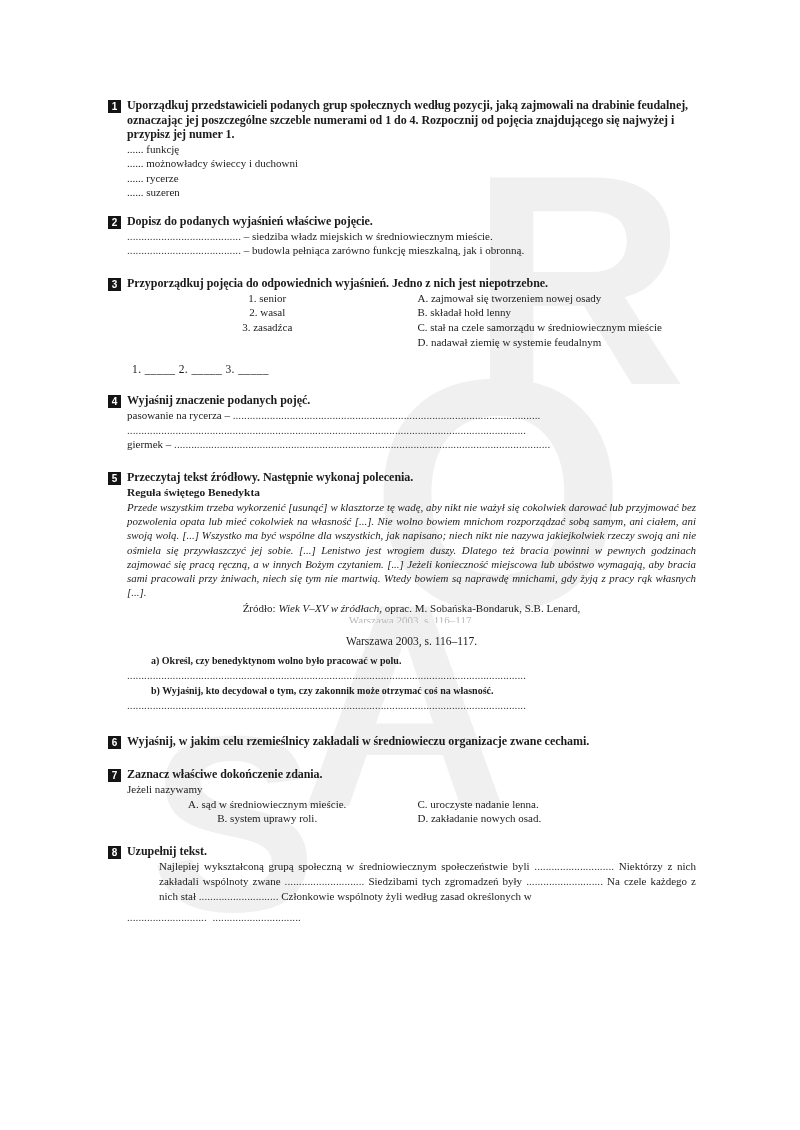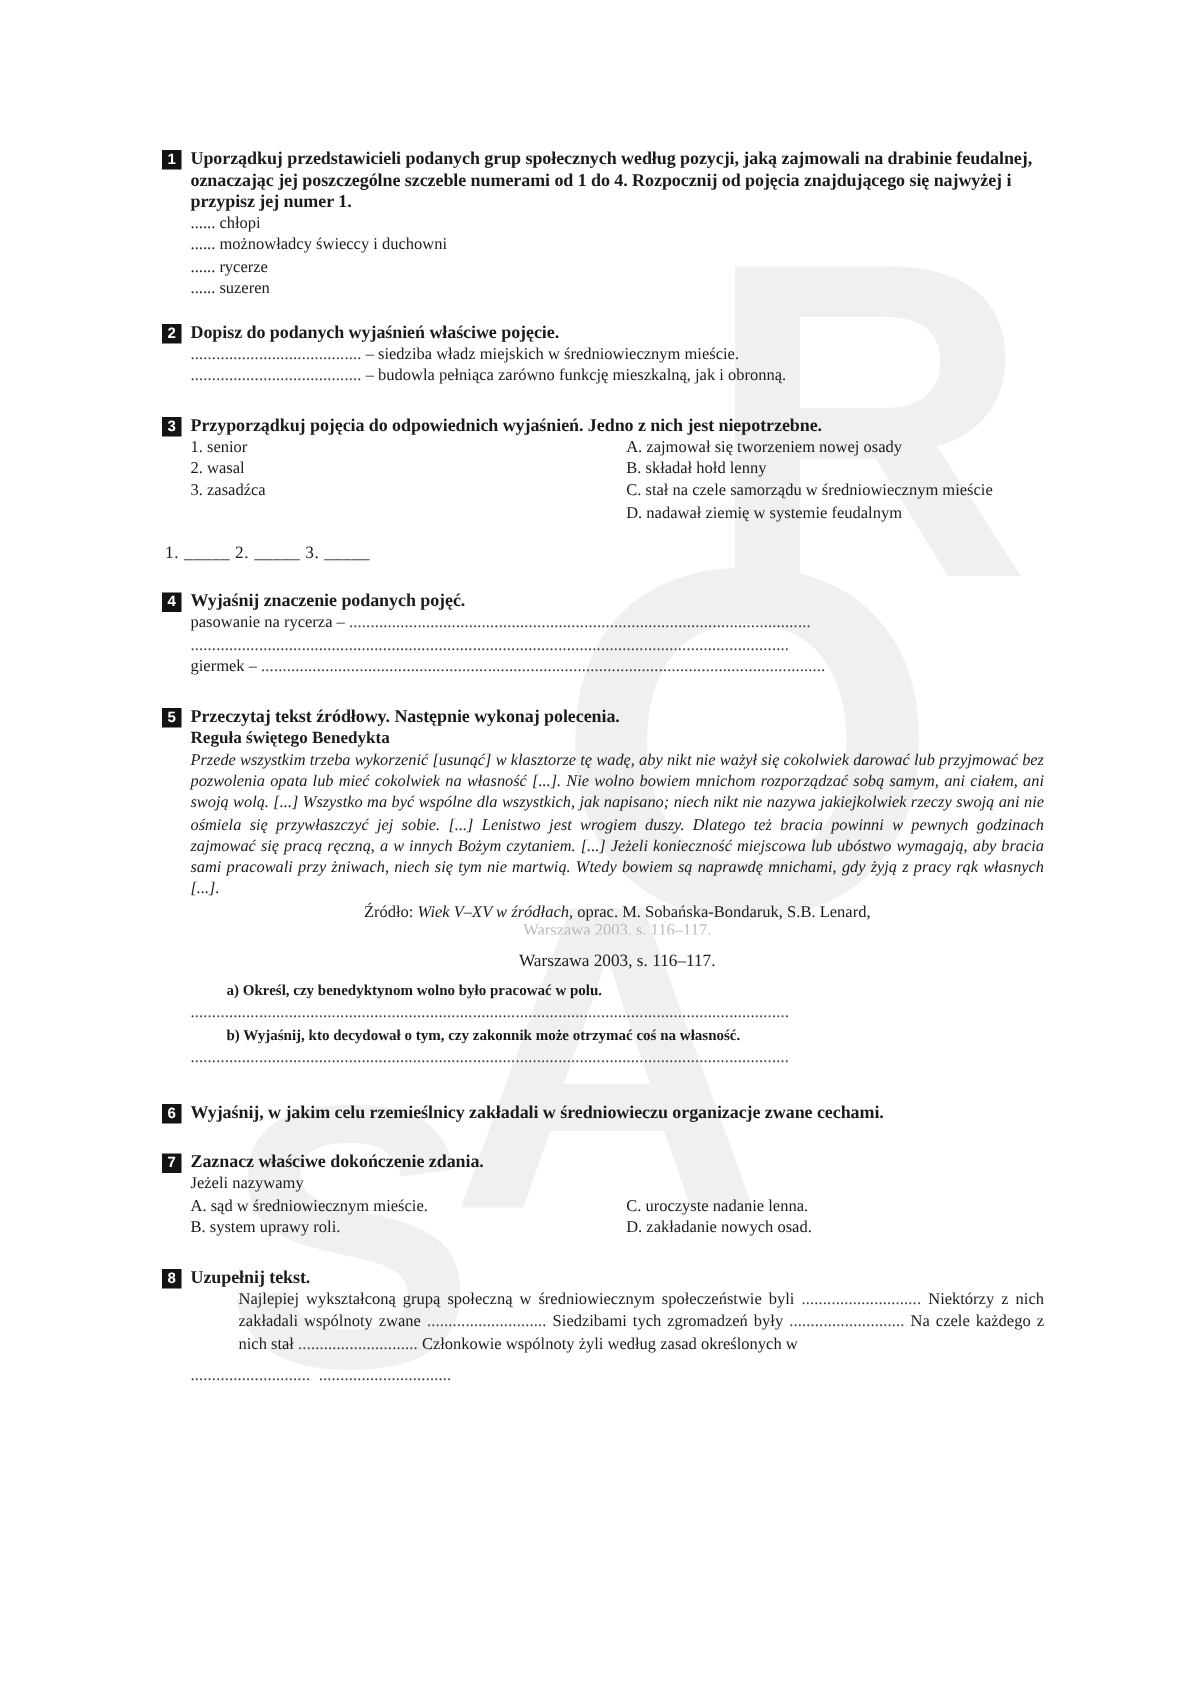--- a/index.html
+++ b/index.html
@@ -90,32 +90,32 @@
     line-height: 14.5px;
     letter-spacing: 0.1px;
     color: #3a3a3a;
   }
 
   
   .two-col {
     display: flex;
     gap: 10px;
   }
-  .col-l { width: 290px; }
+  .col-l { width: 290px; text-align: center; }
   .col-r { width: 288px; font-family: Liberation Serif, serif; }
   .opt {
     font-size: 11px;
     line-height: 14.6px;
   }
 
   
   .answers {
     font-size: 11.5px;
     margin-top: 14px;
-    margin-left: 2px;
+    margin-left: 24px;
     letter-spacing: 0.4px;
   }
 
   
   .src-title {
     font-weight: 700;
     font-size: 11.4px;
     line-height: 15px;
   }
   .src-body {
@@ -177,21 +177,21 @@
   </div>
 
   <div class="content">
 
     <div class="task">
       <div class="task-head">
         <div class="badge">1</div>
         <div class="prompt">Uporządkuj przedstawicieli podanych grup społecznych według pozycji, jaką zajmowali na drabinie feudalnej, oznaczając jej poszczególne szczeble numerami od 1 do 4. Rozpocznij od pojęcia znajdującego się najwyżej i przypisz jej numer 1.</div>
       </div>
       <div class="body-indent">
-        <div class="plain">...... chłopi</div>
+        <div class="plain">...... funkcję</div>
         <div class="plain">...... możnowładcy świeccy i duchowni</div>
         <div class="plain">...... rycerze</div>
         <div class="plain">...... suzeren</div>
       </div>
     </div>
 
     <div class="gap-6"></div>
 
     <div class="task">
       <div class="task-head">

